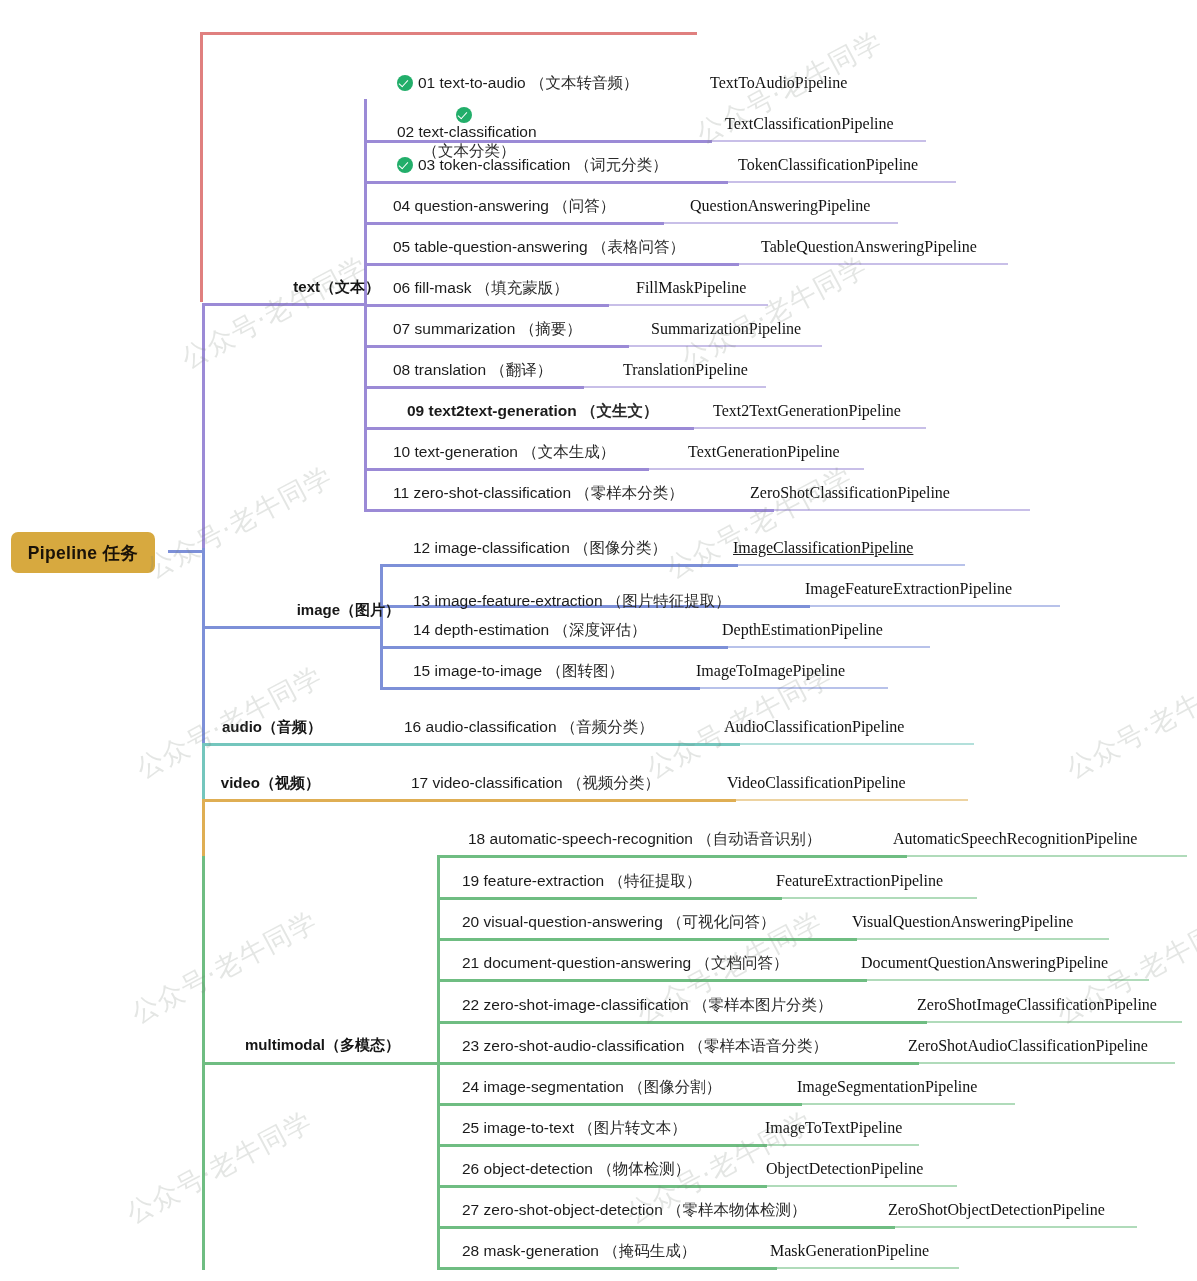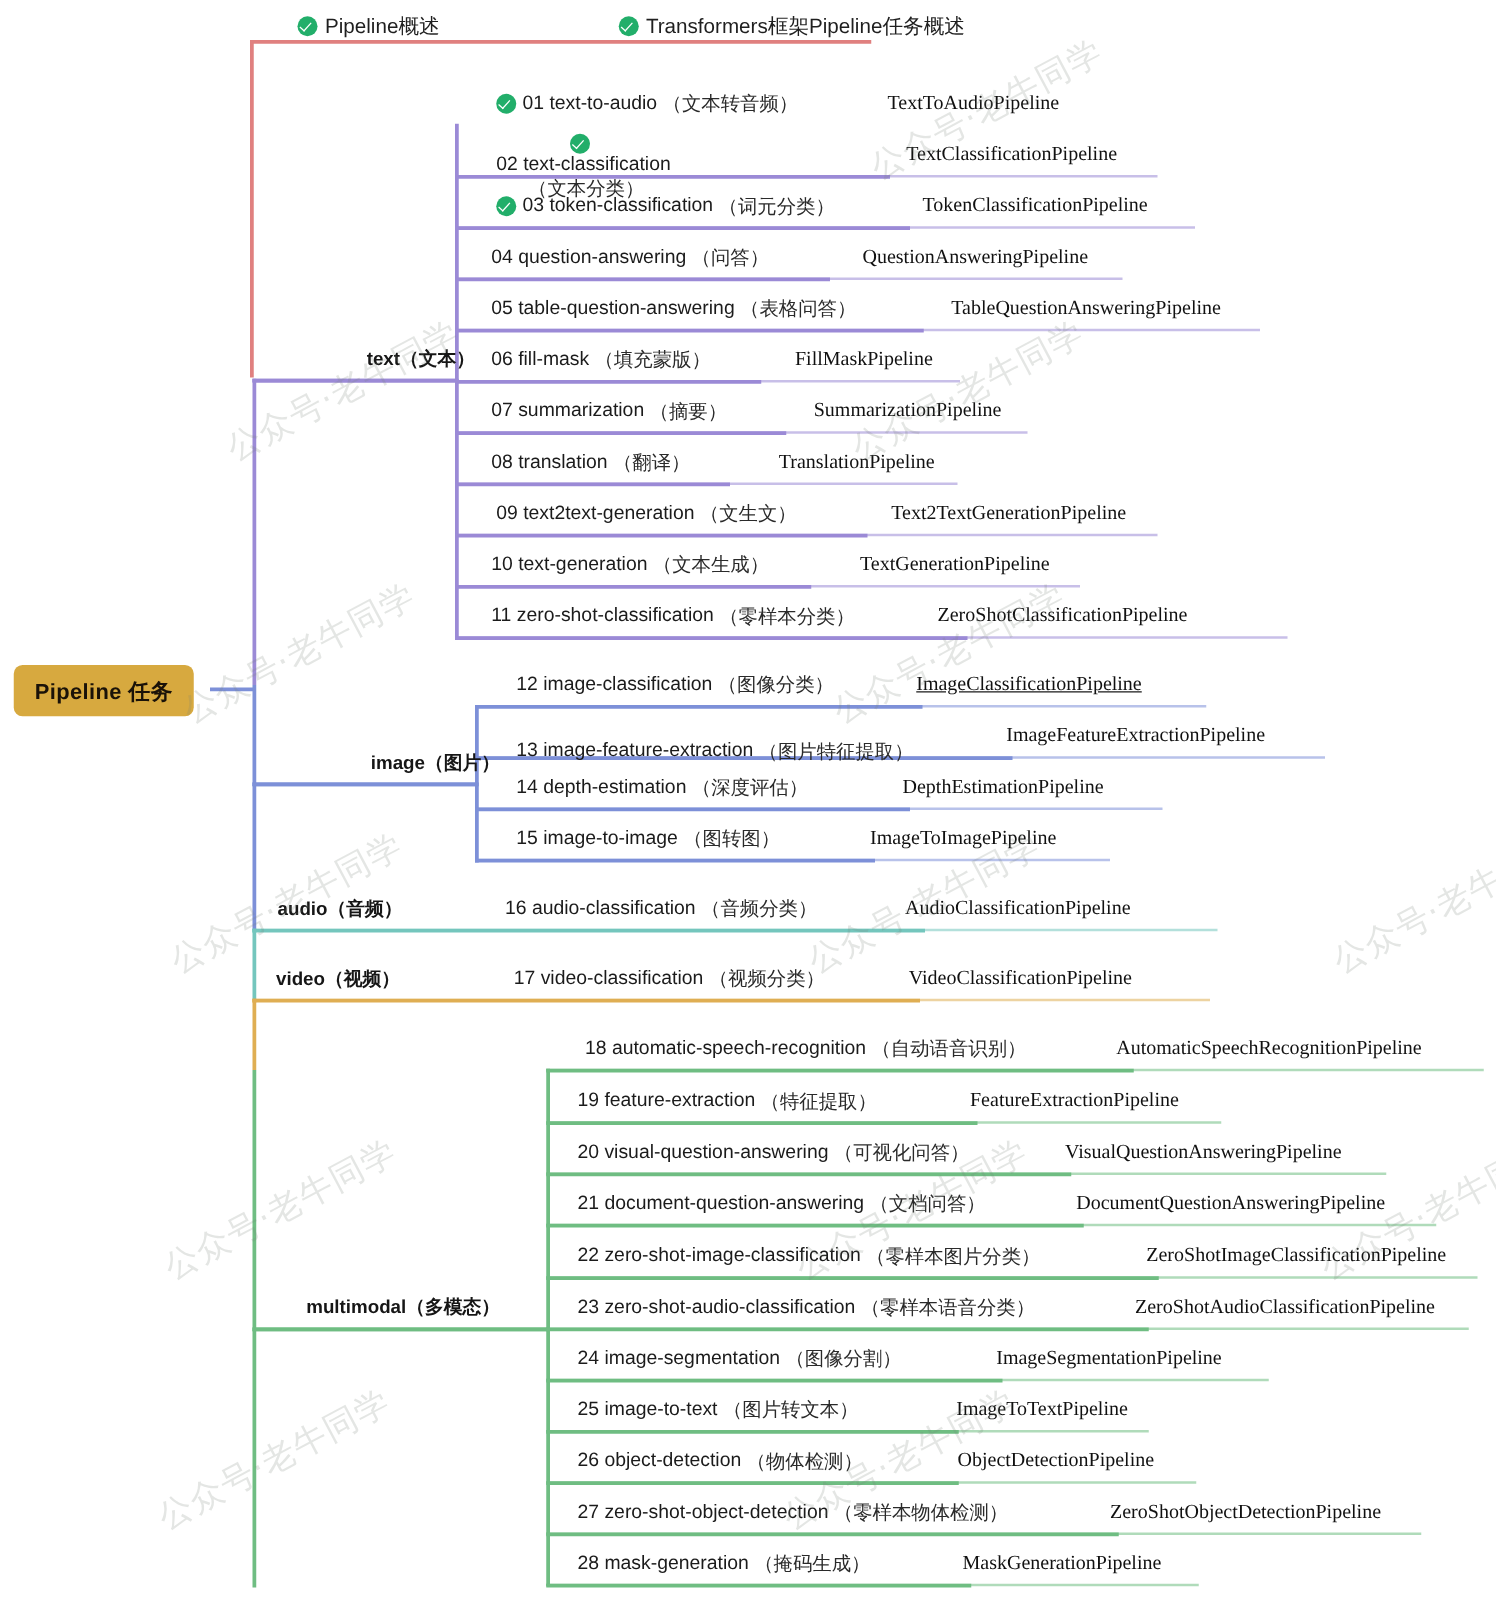--- a/index.html
+++ b/index.html
@@ -218,21 +218,21 @@
       <div class="ul-strong" style="left: 364px; top: 386px; width: 220px; background: rgb(155, 138, 214);"></div>
       <div class="leaf" style="left: 393px; top: 353px;">
         <span class="task">08 translation</span>
         <span class="zh">&nbsp;（翻译）</span>
       </div>
       <div class="leaf" style="left: 623px; top: 353px;">
         <span class="cls">TranslationPipeline</span>
       </div>
       <div class="ul-weak" style="left: 364px; top: 427px; width: 562px; background: rgb(155, 138, 214);"></div>
       <div class="ul-strong" style="left: 364px; top: 427px; width: 330px; background: rgb(155, 138, 214);"></div>
-      <div class="leaf" style="left: 397px; top: 394px;">
+      <div class="leaf" style="left: 407px; top: 394px; font-weight: bold;">
         <span class="task">09 text2text-generation</span>
         <span class="zh">&nbsp;（文生文）</span>
       </div>
       <div class="leaf" style="left: 713px; top: 394px;">
         <span class="cls">Text2TextGenerationPipeline</span>
       </div>
       <div class="ul-weak" style="left: 364px; top: 468px; width: 500px; background: rgb(155, 138, 214);"></div>
       <div class="ul-strong" style="left: 364px; top: 468px; width: 285px; background: rgb(155, 138, 214);"></div>
       <div class="leaf" style="left: 393px; top: 435px;">
         <span class="task">10 text-generation</span>
@@ -418,30 +418,20 @@
     <span>video（视频）</span>
   </div>
   <div class="cat-label" style="left:110px; top:1036px; width:290px;">
     <span>multimodal（多模态）</span>
   </div>
 
   <div class="root-node">
     <span>Pipeline 任务</span>
   </div>
 
-  <div class="top-titles">
-    <div class="top-title t1">
-      <span class="check"></span>
-      <span>Pipeline概述</span>
-    </div>
-    <div class="top-title t2">
-      <span class="check"></span>
-      <span>Transformers框架Pipeline任务概述</span>
-    </div>
-  </div>
 
   <div class="wm-layer">
     <div class="wm" style="left:175px;  top:345px;">公众号·老牛同学</div>
     <div class="wm" style="left:675px;  top:345px;">公众号·老牛同学</div>
     <div class="wm" style="left:140px;  top:555px;">公众号·老牛同学</div>
     <div class="wm" style="left:660px;  top:555px;">公众号·老牛同学</div>
     <div class="wm" style="left:130px;  top:755px;">公众号·老牛同学</div>
     <div class="wm" style="left:640px;  top:755px;">公众号·老牛同学</div>
     <div class="wm" style="left:1060px; top:755px;">公众号·老牛同学</div>
     <div class="wm" style="left:125px;  top:1000px;">公众号·老牛同学</div>

